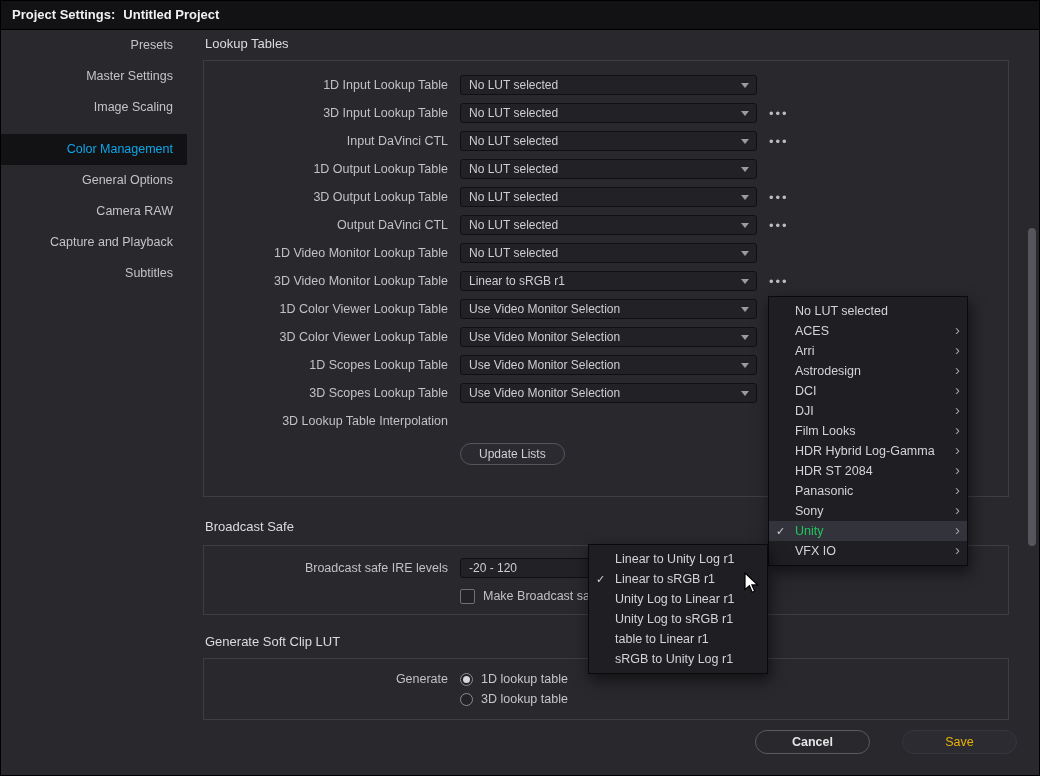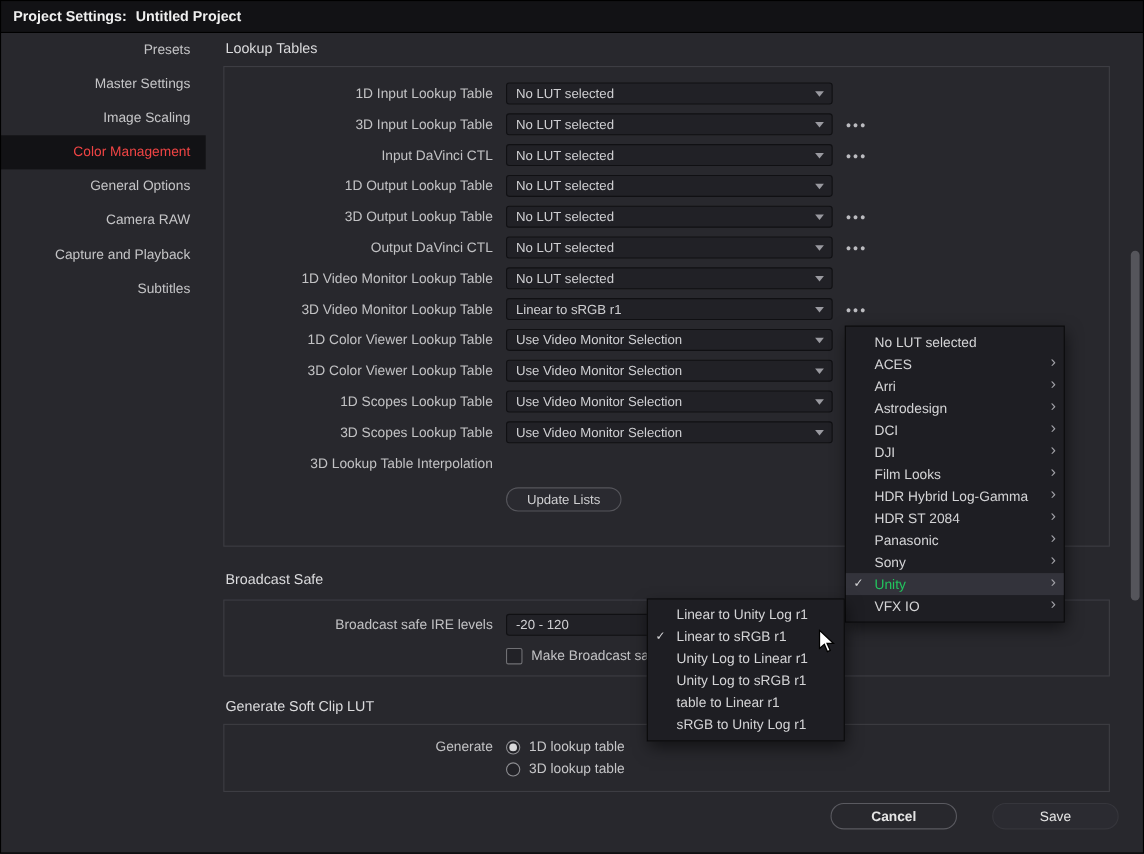--- a/index.html
+++ b/index.html
@@ -11,21 +11,21 @@
   .frame{position:absolute;inset:0;border:1px solid #000;pointer-events:none;z-index:60;box-sizing:border-box;}
 
   
   .titlebar{position:absolute;top:0;left:0;right:0;height:30px;background:#121215;border-bottom:1px solid #000;
     display:flex;align-items:center;padding-left:12px;gap:8px;box-sizing:border-box;z-index:5;}
   .titlebar span{color:#f0f0f0;font-weight:bold;font-size:13px;}
 
   
   .sidebar{position:absolute;top:30px;left:0;width:187px;bottom:0;}
   .side-item{height:31px;line-height:31px;text-align:right;padding-right:14px;color:#c4c4c6;cursor:default;}
-  .side-item.selected{background:#121215;color:#ef4444;}
+  .side-item.selected{background:#121215;color:#0ea5e9;margin-top:11px;}
 
   
   .content{position:absolute;top:30px;left:203px;right:0;bottom:0;}
   .section-title{position:absolute;left:2px;font-size:13px;color:#dcdcde;}
   .box{position:absolute;left:0;width:806px;border:1px solid #3d3d43;box-sizing:border-box;}
   #lt-box{top:30px;height:437px;padding-top:10px;}
   #bs-box{top:515px;height:70px;padding-top:8px;}
   #sc-box{top:628px;height:62px;padding-top:10px;}
   #lt-title{top:6px;} #bs-title{top:489px;} #sc-title{top:604px;}
 
@@ -51,21 +51,21 @@
   .radio{width:13px;height:13px;border:1px solid #8e8e92;background:#222227;border-radius:50%;margin-right:8px;
     box-sizing:border-box;position:relative;flex:none;}
   .radio.selected::after{content:"";position:absolute;inset:2px;background:#d8d8da;border-radius:50%;}
   .gen-row{display:flex;align-items:flex-start;}
   .gen-row .row-label{line-height:20px;}
 
   
   .footer-btn{position:absolute;width:115px;height:24px;border-radius:12px;font-size:12.5px;
     display:flex;align-items:center;justify-content:center;box-sizing:border-box;cursor:default;}
   #cancel-btn{left:552px;top:700px;border:1px solid #5a5a60;background:#28282d;color:#e5e5e5;font-weight:bold;}
-  #save-btn{left:699px;top:700px;border:1px solid #36363c;background:#2b2b31;color:#e5e5e5;}
+  #save-btn{left:699px;top:700px;border:1px solid #36363c;background:#2b2b31;color:#eab308;}
 
   
   .scroll-thumb{position:absolute;right:4px;top:228px;width:8px;height:318px;background:#55555b;border-radius:4px;z-index:6;}
 
   
   .context-menu{position:absolute;background:#1e1e23;border:1px solid #0a0a0c;
     box-shadow:2px 6px 14px rgba(0,0,0,.55);padding:4px 0;box-sizing:border-box;}
   #lut-menu{left:768px;top:296px;width:200px;z-index:20;}
   #lut-submenu{left:588px;top:544px;width:180px;z-index:21;}
   .menu-item{position:relative;height:20px;line-height:20px;padding:0 20px 0 26px;color:#d4d4d6;font-size:12.5px;white-space:nowrap;cursor:default;}

